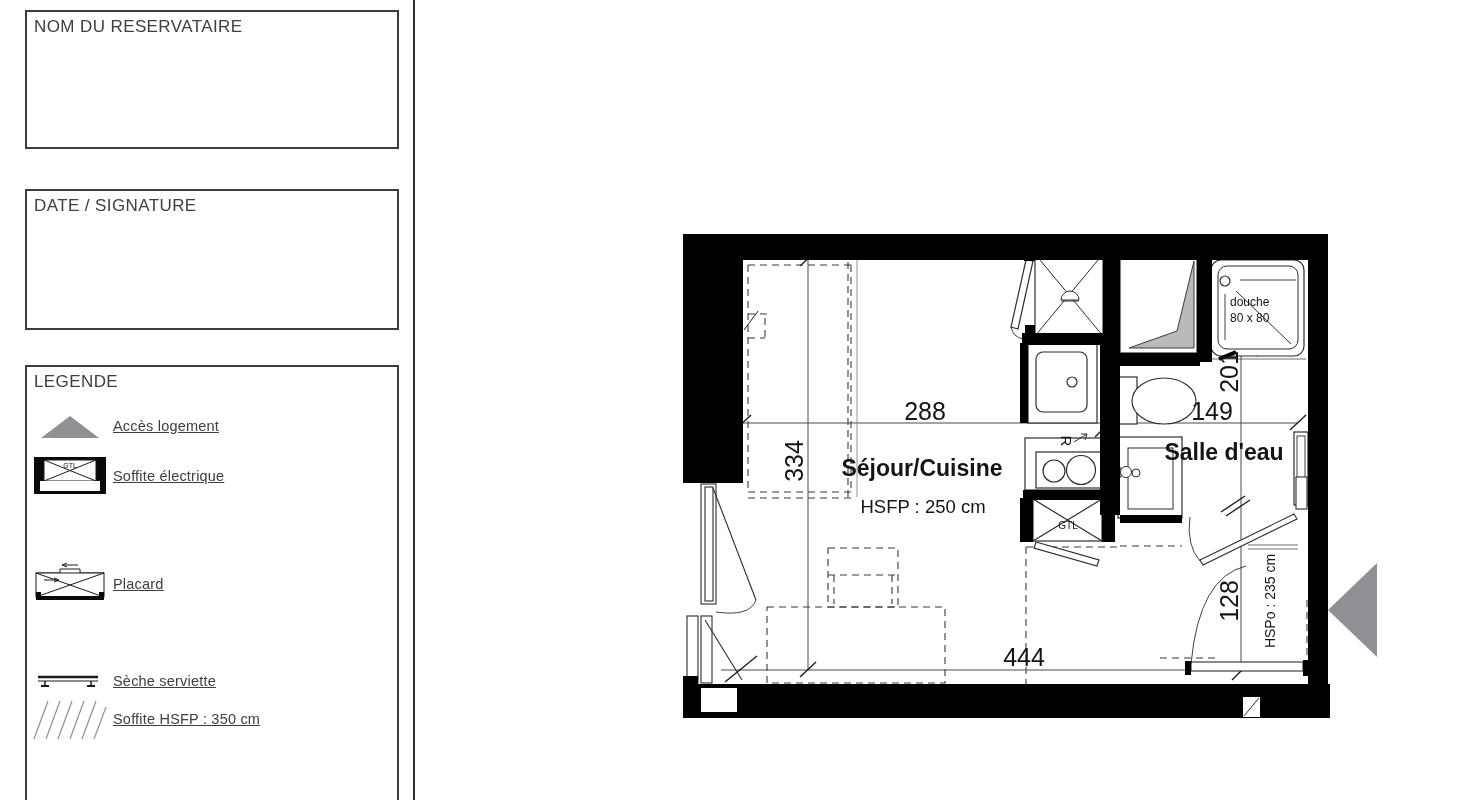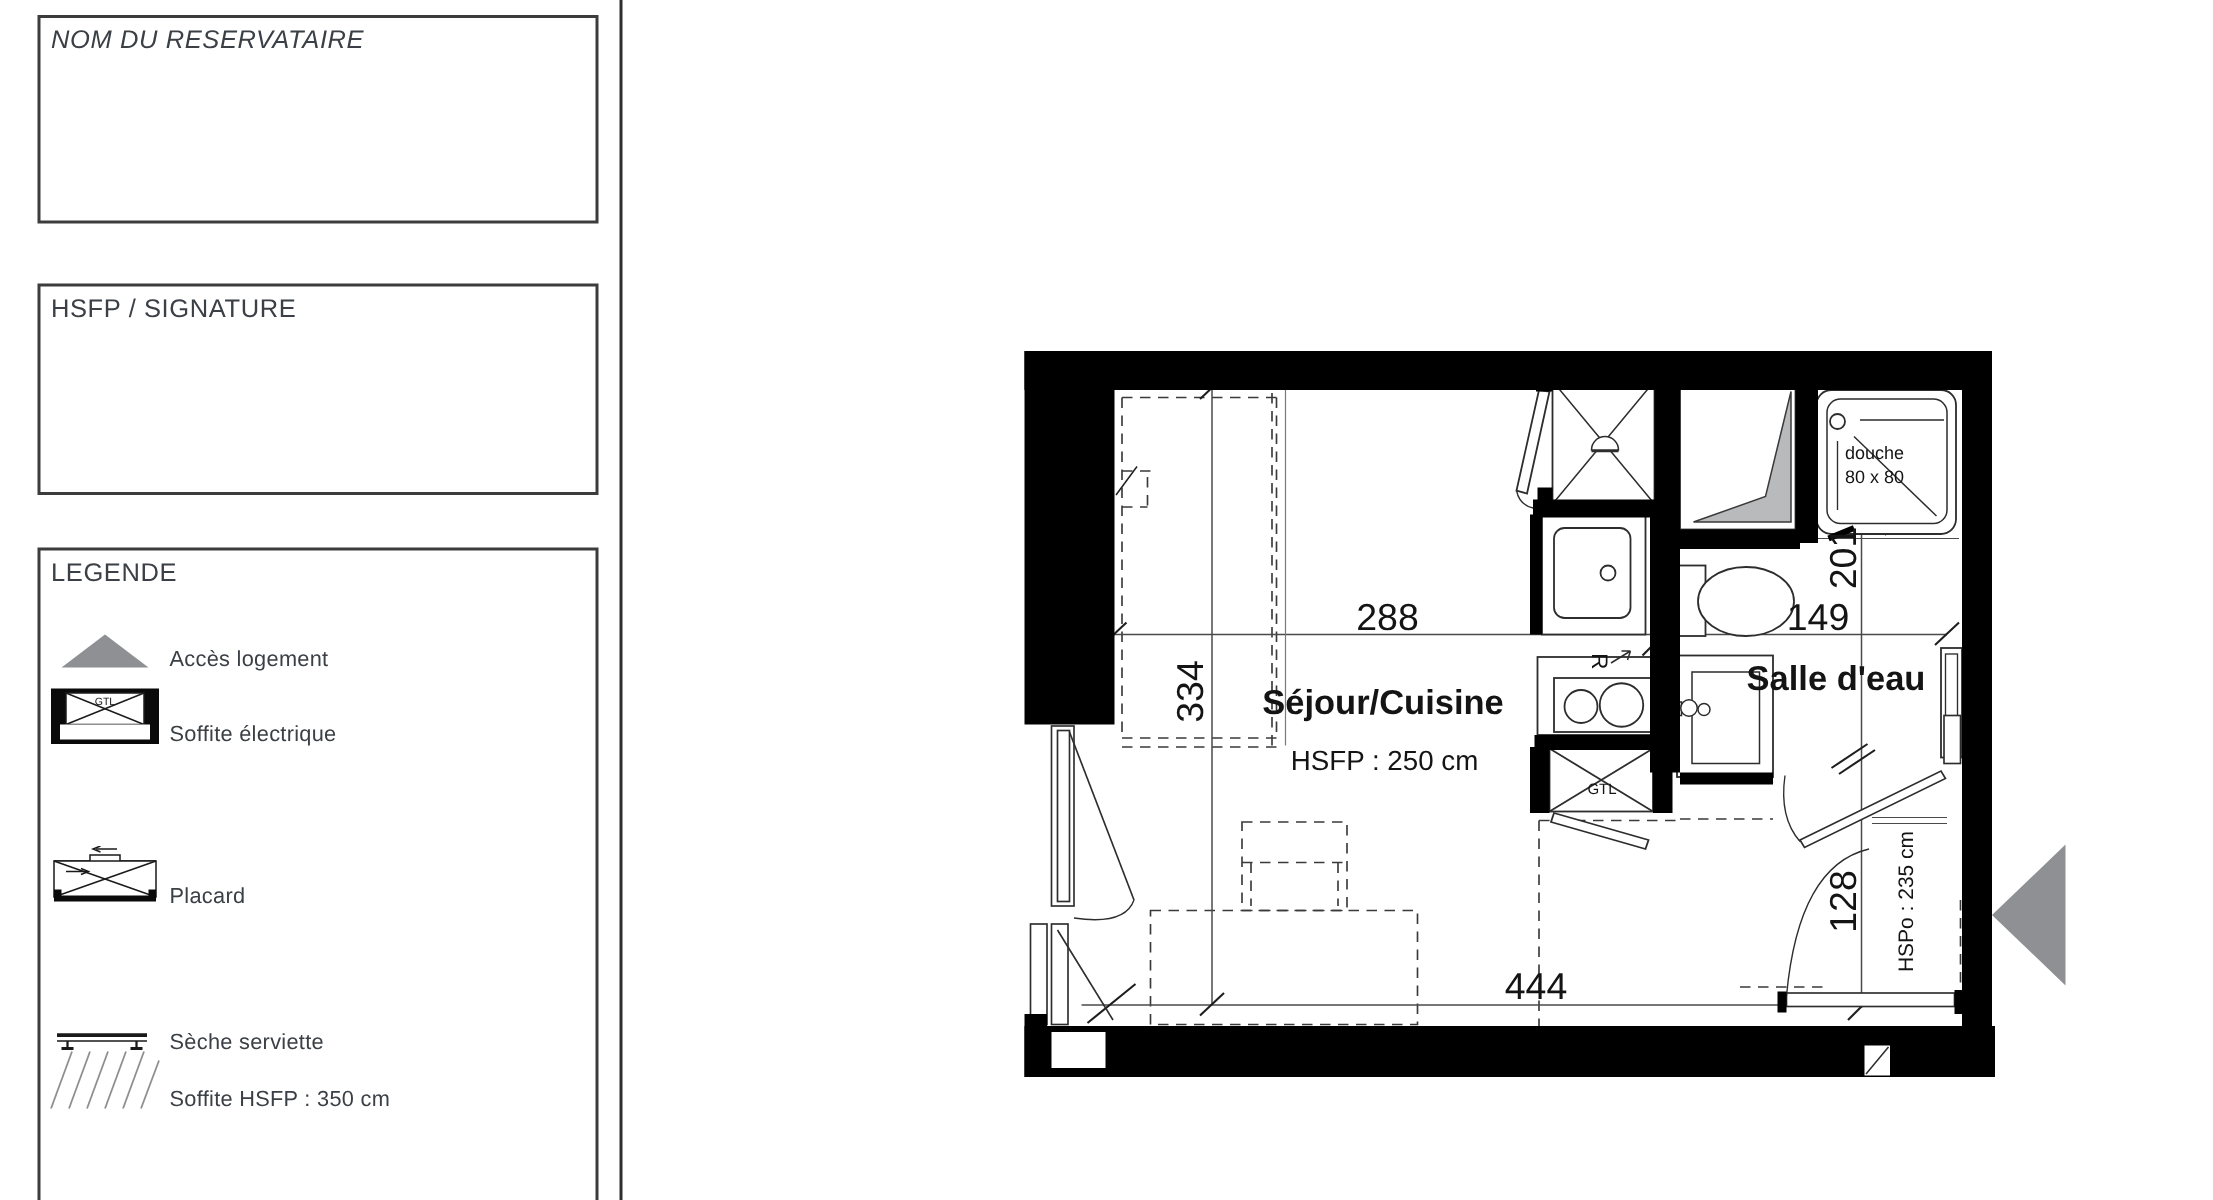--- a/index.html
+++ b/index.html
@@ -2,43 +2,43 @@
 <html><head>
 <meta charset="utf-8">
 <style>
   html,body{margin:0;padding:0;background:#fff;}
   body{position:relative;width:1475px;height:800px;overflow:hidden;
        font-family:"Liberation Sans",sans-serif;color:#3b4046;}
   .divider{position:absolute;left:413px;top:0;width:2px;height:800px;background:#2f2f2f;}
   .panel-box{position:absolute;left:25px;width:374px;border:2px solid #3c3c3c;
              background:#fff;box-sizing:border-box;}
   .panel-box .box-title{padding:5px 7px;font-size:17px;letter-spacing:.4px;color:#3b4046;}
-  #box-reservataire{top:10px;height:139px;font-style:italic;}
+  #box-reservataire{top:10px;height:139px;}
   #box-signature{top:189px;height:141px;}
   #box-legende{top:365px;height:445px;}
-  .legend-row{position:absolute;left:0;width:100%;height:44px;display:flex;align-items:flex-end;}
+  .legend-row{position:absolute;left:0;width:100%;height:44px;display:flex;align-items:center;text-decoration:underline;}
   .icon-cell{width:86px;display:flex;justify-content:center;flex:none;}
   .legend-label{font-size:14.5px;color:#3b4046;letter-spacing:.2px;}
   svg{display:block;}
   #plan-svg{position:absolute;left:0;top:0;}
   text{fill:#141414;}
   .dim-num{font-size:25px;}
   .room-name{font-size:23px;font-weight:bold;}
 </style>
 </head>
 <body>
 
 <div class="divider"></div>
 
 <div class="panel-box" id="box-reservataire">
   <div class="box-title">NOM DU RESERVATAIRE</div>
 </div>
 
 <div class="panel-box" id="box-signature">
-  <div class="box-title">HSFP / SIGNATURE</div>
+  <div class="box-title">DATE / SIGNATURE</div>
 </div>
 
 <div class="panel-box" id="box-legende">
   <div class="box-title">LEGENDE</div>
 
   <div class="legend-row" style="top:37px">
     <span class="icon-cell">
       <svg width="64" height="30">
           <polygon points="3,27 61,27 32,5" fill="#8e9093"></polygon>
         </svg>

